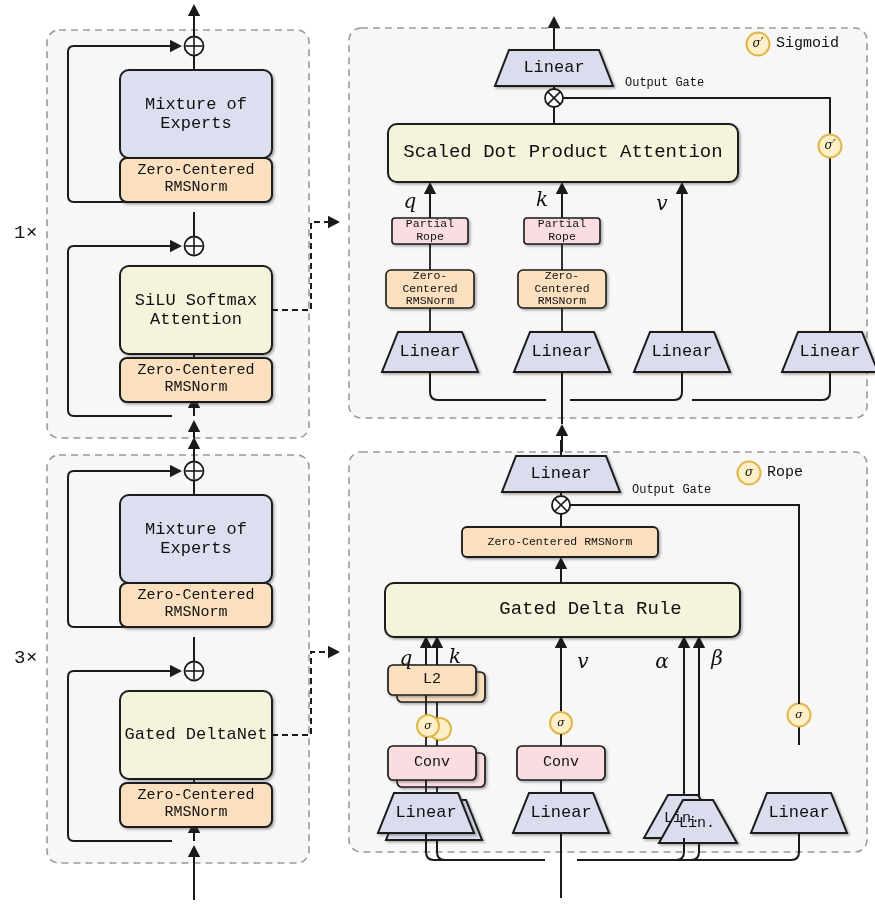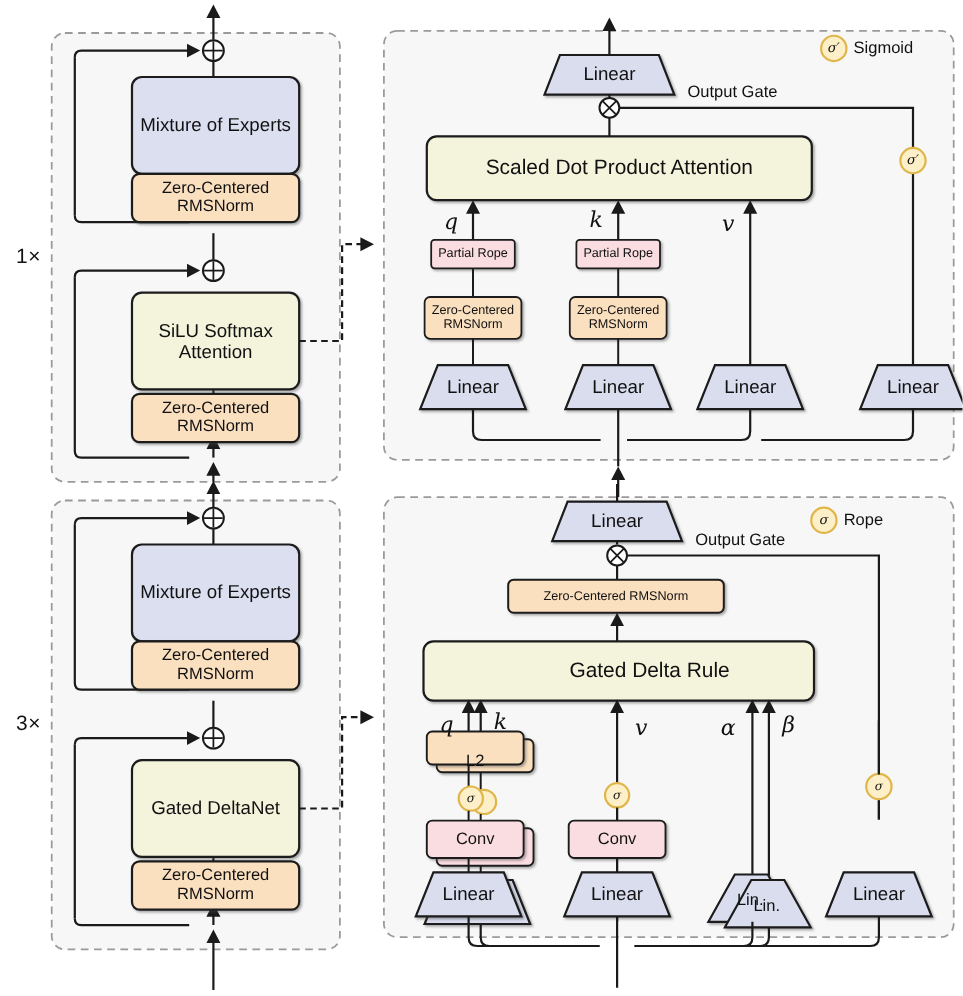--- a/index.html
+++ b/index.html
@@ -1,30 +1,30 @@
 <!DOCTYPE html>
 <html><head>
 <meta charset="utf-8">
 <style>
   html,body{margin:0;padding:0;background:#ffffff;}
   body{width:875px;height:905px;position:relative;overflow:hidden;
        font-family:"Liberation Sans","DejaVu Sans",sans-serif;color:#111;}
   #root{position:absolute;left:0;top:0;width:875px;height:905px;}
   svg{position:absolute;left:0;top:0;width:875px;height:905px;}
   .lbl{position:absolute;display:flex;align-items:center;justify-content:center;
-       text-align:center;line-height:1.12;pointer-events:none;white-space:pre-line;}
+       text-align:center;line-height:1.12;pointer-events:none;white-space:pre-line;font-family:Liberation Mono, monospace;}
   .mult{font-size:19px;font-weight:400;letter-spacing:.5px;}
   .bx{font-size:17px;}
   .bx-sm{font-size:11.5px;}
   .bx-md{font-size:15px;}
   .ital{font-family:"DejaVu Serif","Liberation Serif",serif;font-style:italic;font-size:20px;}
   .sig{font-family:"DejaVu Serif","Liberation Serif",serif;font-style:italic;font-size:11px;}
   .sig-lg{font-family:"DejaVu Serif","Liberation Serif",serif;font-style:italic;font-size:12px;}
   .leg{font-size:15px;}
-  .og{font-size:15px;}
+  .og{font-size:12px;}
 </style>
 </head>
 <body>
 
 <div id="root">
 
 <svg viewBox="0 0 875 905" xmlns="http://www.w3.org/2000/svg">
   <defs>
     <marker id="ar" markerWidth="9" markerHeight="9" refX="4.2" refY="3.2" orient="auto">
       <path d="M0,0 L0,6.4 L6.2,3.2 z" fill="#1a1a1a"></path>
@@ -286,21 +286,21 @@
 <div class="lbl og" style="left:632px;top:481px;width:120px;height:20px;justify-content:flex-start;">Output Gate</div>
 <div class="lbl bx-sm" style="left:462px;top:527px;width:196px;height:30px;">Zero-Centered RMSNorm</div>
 <div class="lbl bx" style="left:385px;top:583px;width:355px;height:54px;font-size:19px;padding-left:28px;">Gated Delta Rule</div>
 
 <div class="lbl ital" style="left:395px;top:645px;width:22px;height:26px;">q</div>
 <div class="lbl ital" style="left:444px;top:643px;width:22px;height:26px;">k</div>
 <div class="lbl ital" style="left:572px;top:648px;width:22px;height:26px;">v</div>
 <div class="lbl ital" style="left:651px;top:648px;width:22px;height:26px;">α</div>
 <div class="lbl ital" style="left:706px;top:645px;width:22px;height:26px;">β</div>
 
-<div class="lbl bx-md" style="left:388px;top:665px;width:88px;height:30px;font-weight:400;margin-top:12px;">L2</div>
+<div class="lbl bx-md" style="left:388px;top:665px;width:88px;height:30px;font-weight:400;">L2</div>
 <div class="lbl sig" style="left:418px;top:716px;width:20px;height:20px;">σ</div>
 <div class="lbl bx-md" style="left:388px;top:746px;width:88px;height:34px;">Conv</div>
 <div class="lbl bx" style="left:378px;top:797px;width:96px;height:32px;">Linear</div>
 
 <div class="lbl sig" style="left:551px;top:713px;width:20px;height:20px;">σ</div>
 <div class="lbl bx-md" style="left:517px;top:746px;width:88px;height:34px;">Conv</div>
 <div class="lbl bx" style="left:513px;top:797px;width:96px;height:32px;">Linear</div>
 
 <div class="lbl bx-md" style="left:643px;top:806px;width:78px;height:26px;">Lin.</div>
 <div class="lbl bx-md" style="left:658px;top:811px;width:78px;height:26px;">Lin.</div>

